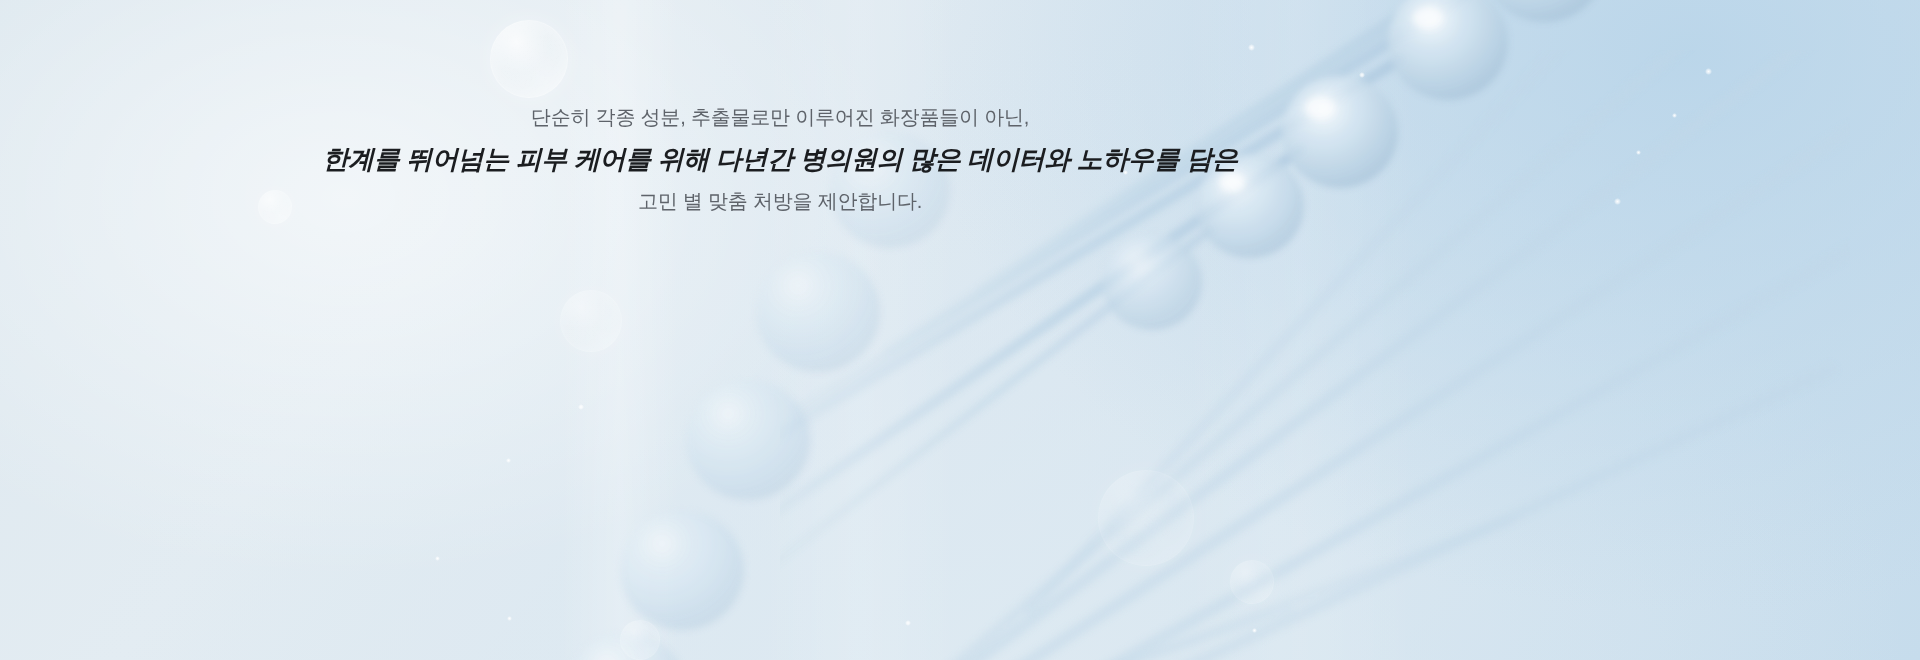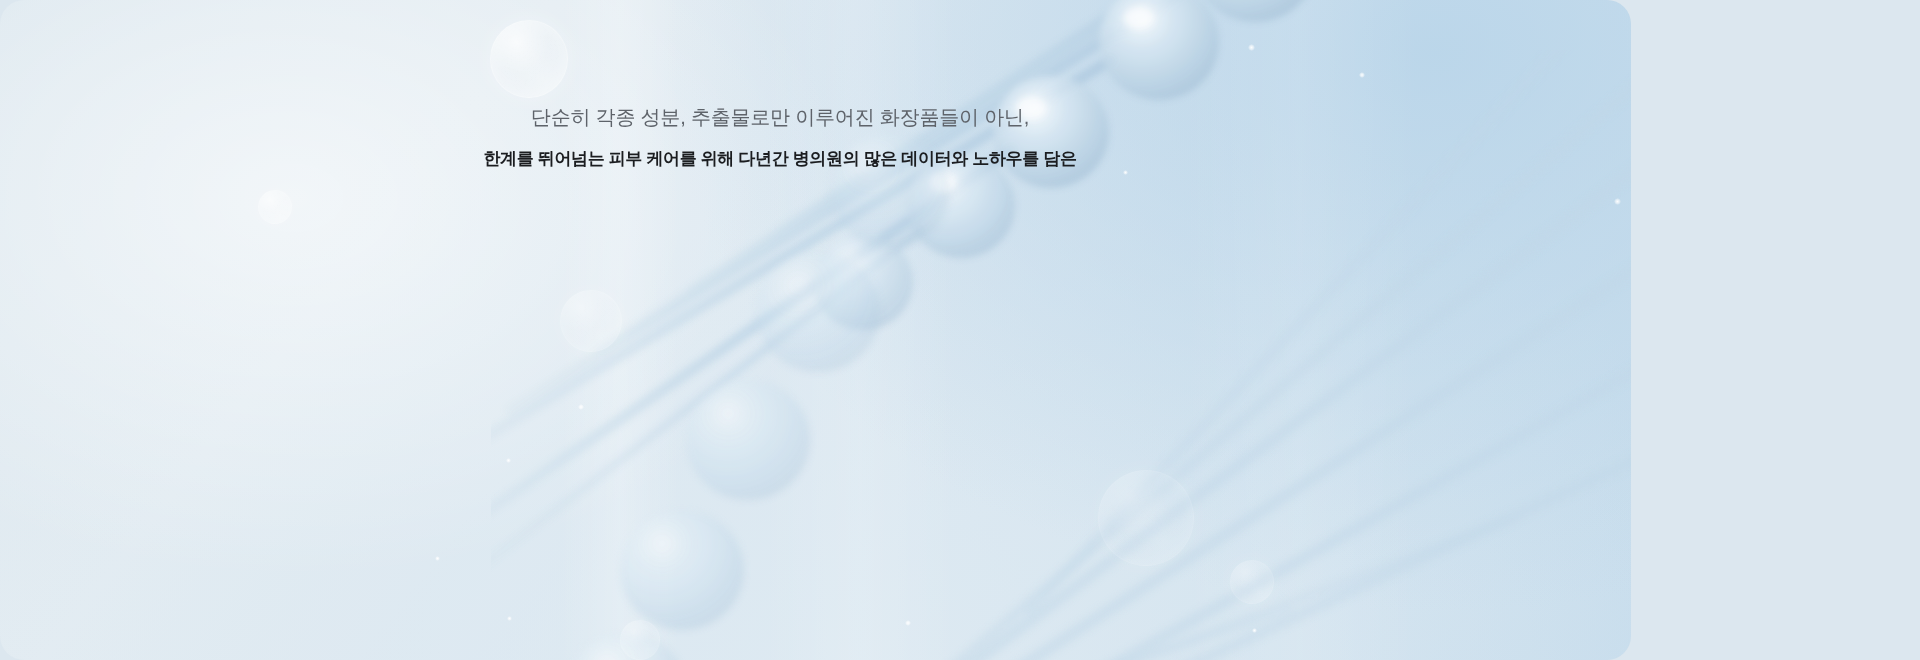--- a/index.html
+++ b/index.html
@@ -12,29 +12,28 @@
   }
 
   body {
     font-family:"Liberation Sans","DejaVu Sans",sans-serif;
     background:#dce7ef;
   }
 
   
   .banner {
     position:relative;
-    width:1631px;
+    width:1920px;
     height:660px;
     overflow:hidden;
     background:
       radial-gradient(ellipse 900px 620px at 18% 30%,  rgba(255,255,255,0.55) 0%, rgba(255,255,255,0.0) 62%),
       radial-gradient(ellipse 1100px 800px at 88% 8%,  rgba(183,212,233,0.85) 0%, rgba(183,212,233,0.0) 70%),
       radial-gradient(ellipse 1300px 900px at 52% 100%, rgba(222,234,242,0.9) 0%, rgba(222,234,242,0.0) 70%),
       linear-gradient(128deg, #dde8ef 0%, #e3ecf2 26%, #d9e6f0 55%, #cfe1ee 78%, #c6dcec 100%);
-    border-radius: 24px;
   }
 
   
   .art-layer {
     position:absolute;
     inset:0;
     overflow:hidden;
     pointer-events:none;
   }
 
@@ -89,22 +88,23 @@
     font-size:20px;
     line-height:42px;
     letter-spacing:-0.2px;
     color:#5e636a;
     white-space:nowrap;
   }
 
   .copy-line.emphasis {
     font-weight:bold;
     color:#1b1d20;
-    font-size:17px;
+    font-size:26px;
     letter-spacing:-0.35px;
+    font-style:italic;
   }
 </style>
 </head>
 <body>
 
 <div class="banner">
 
   <div class="art-layer">
 
     <div class="streak" style="left:560px;"></div>
@@ -233,15 +233,16 @@
     <div class="sparkle" style="left:506px;  top:458px; width:5px; height:5px;"></div>
     <div class="sparkle" style="left:435px;  top:556px; width:5px; height:5px;"></div>
     <div class="sparkle" style="left:507px;  top:616px; width:5px; height:5px;"></div>
     <div class="sparkle" style="left:905px;  top:620px; width:6px; height:6px;"></div>
     <div class="sparkle" style="left:1252px; top:628px; width:5px; height:5px;"></div>
   </div>
 
   <div class="copy-block">
     <p class="copy-line">단순히 각종 성분, 추출물로만 이루어진 화장품들이 아닌,</p>
     <p class="copy-line emphasis">한계를 뛰어넘는 피부 케어를 위해 다년간 병의원의 많은 데이터와 노하우를 담은</p>
+    <p class="copy-line">고민 별 맞춤 처방을 제안합니다.</p>
   </div>
 
 </div>
 
 </body></html>

